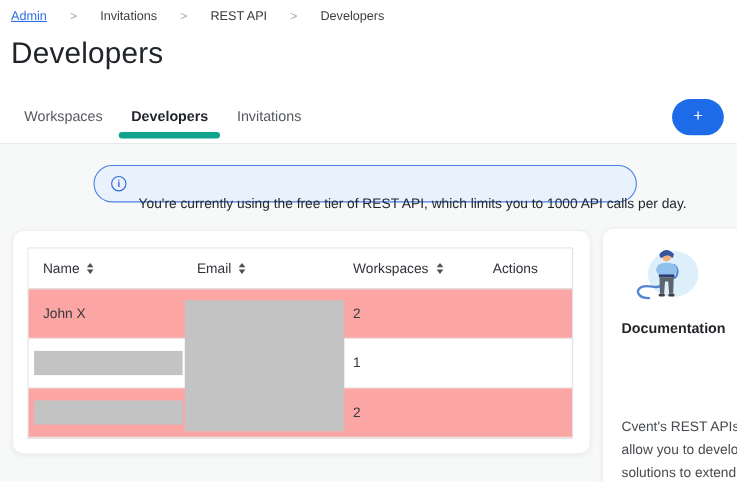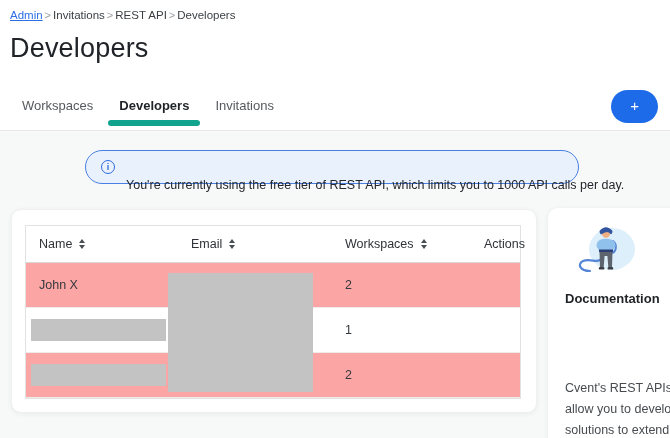--- a/index.html
+++ b/index.html
@@ -7,21 +7,21 @@
   body {
     position:relative; overflow:hidden; background:#ffffff;
     font-family:"Liberation Sans", sans-serif; color:#2b2f33;
   }
 
   
   .top-white { position:absolute; left:0; top:0; width:670px; height:131px;
     background:#ffffff; border-bottom:1px solid #e9e9e9; }
 
   .breadcrumb { position:absolute; left:10px; top:9px; display:flex; align-items:center;
-    gap:2px; font-size:11.5px; color:#3a3e42; }
+    gap:21px; font-size:11.5px; color:#3a3e42; }
   .breadcrumb .sep { color:#9aa0a6; font-size:11px; }
   .breadcrumb .link { color:#2f6fe4; text-decoration:underline; cursor:pointer; }
 
   .page-title { position:absolute; left:10px; top:33px; font-size:27px; font-weight:500;
     color:#202428; letter-spacing:0.2px; }
 
   .tabs { position:absolute; left:22px; top:96px; display:flex; gap:26px; }
   .tab { font-size:13px; color:#55595e; padding:2px 0 16px 0; position:relative; cursor:pointer; }
   .tab.active { color:#1f2327; font-weight:700; }
   .tab.active::after { content:""; position:absolute; left:-11px; right:-11px; bottom:3px;
@@ -43,21 +43,21 @@
     color:#2e6bdd; font-size:9px; font-weight:700; display:flex; align-items:center; justify-content:center;
     line-height:1; }
   .banner-text { font-size:12.5px; font-weight:500; color:#23272c; white-space:nowrap;margin-top:36px; }
 
   
   .card { position:absolute; left:11px; top:78px; width:526px; height:204px;
     background:#ffffff; border:1px solid #f0f0f0; border-radius:10px;
     box-shadow:0 1px 5px rgba(0,0,0,0.06); padding:15px 14px 14px 13px; }
 
   .tbl { width:496px; border:1px solid #e2e2e2; background:#ffffff; position:relative; }
-  .trow { display:grid; grid-template-columns:140px 142px 140px 1fr; align-items:center;gap:12px; }
+  .trow { display:grid; grid-template-columns:140px 142px 140px 1fr; align-items:center; }
   .trow.head { height:37px; background:#ffffff; border-bottom:1px solid #d9d9d9;
     font-size:12.5px; font-weight:500; color:#2f3338; }
   .trow.r { height:45px; font-size:12.5px; color:#35393d; border-bottom:1px solid #ececec; }
   .trow.r:last-child { border-bottom:none; height:46px; }
   .trow.r.odd { background:#fca5a5; }
   .cell-pad { padding-left:13px; display:flex; align-items:center; }
   .cell-right { text-align:left; padding-right:15px; }
 
   .sort { display:inline-flex; flex-direction:column; gap:2.5px; margin-left:7px; }
   .sort .tu { width:0; height:0; border-left:3.5px solid transparent; border-right:3.5px solid transparent;

